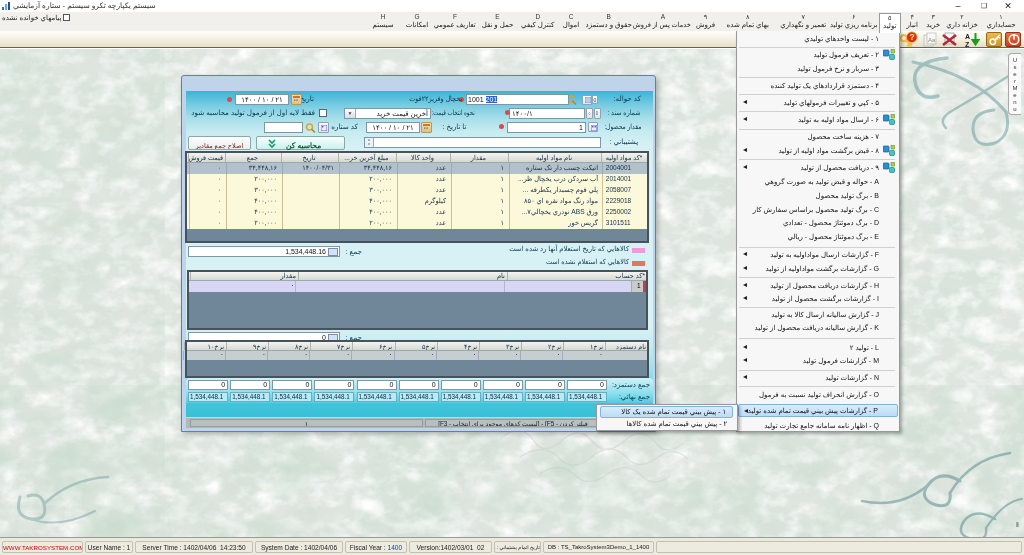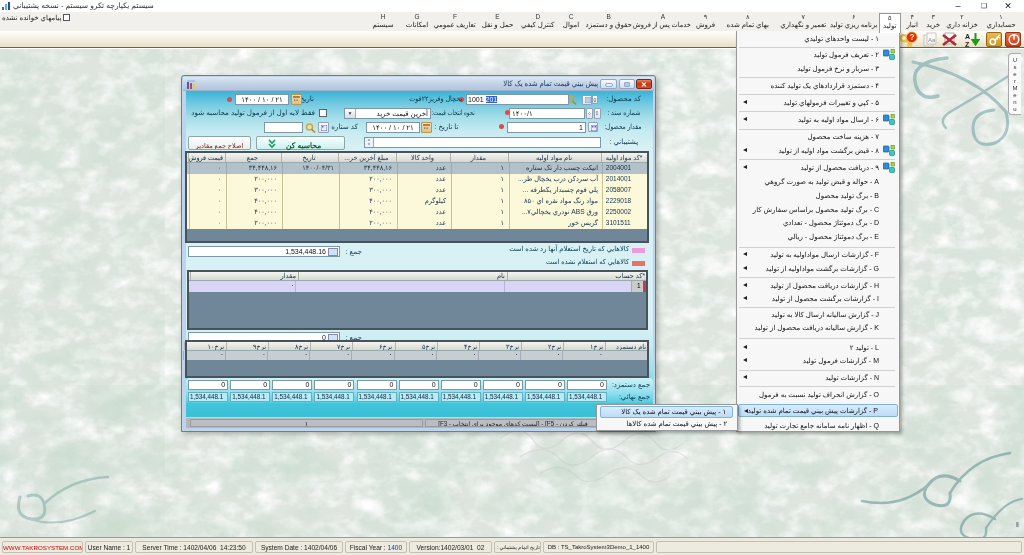--- a/index.html
+++ b/index.html
@@ -51,21 +51,21 @@
 .smi{position:absolute;left:1px;width:135px;height:12.5px;font-size:7px;color:#111;direction:rtl;padding-right:6px;line-height:12.5px;white-space:nowrap}
 .smi.hl{background:linear-gradient(#d9ecfb,#bcdcf5);border:1px solid #7fb2de;border-radius:2px;line-height:10.5px}
 </style></head>
 <body>
 <div class="ab" id="titlebar">
   <svg class="ab" style="left:2px;top:2px" width="9" height="8">
       <rect x="0" y="5" width="2" height="3" fill="#3a6ab0"></rect>
       <rect x="3" y="2" width="2" height="6" fill="#58b0e0"></rect>
       <rect x="6" y="0" width="2" height="8" fill="#2a4a90"></rect>
     </svg>
-  <div class="ab t">سيستم يكپارچه تكرو سيستم - نسخه پشتيباني</div>
+  <div class="ab t">سيستم يكپارچه تكرو سيستم - ستاره آزمايشي</div>
   <div class="ab wbtn" style="left:950px">–</div>
   <div class="ab wbtn" style="left:976px;font-size:7px">❑</div>
   <div class="ab wbtn" style="left:1000px">✕</div>
 </div>
 <div class="ab" id="menubar">
   <div class="ab" id="msgchk"><span style="direction:rtl">پيامهاي خوانده نشده</span> <span class="cb"></span></div>
   <div style="position:absolute;right:3px;top:1px;direction:rtl">
     <div class="mi" style="width:40px">
         <div class="hk">۱</div>
         <div class="tx"><span>حسابداري</span></div>
@@ -232,39 +232,23 @@
   <g stroke="#6fa0a2" fill="none" opacity=".55" stroke-linecap="round">
     <path d="M947 9 Q908 13 916 37 Q921 52 938 47" stroke-width="3.5"></path>
     <path d="M913 13 Q975 26 1006 63" stroke-width="3"></path>
     <path d="M1006 63 Q1012 86 995 94 Q975 100 973 81 Q972 63 994 61" stroke-width="3"></path>
     <path d="M1010 26 Q980 46 950 63" stroke-width="2.5"></path>
     <path d="M950 63 Q938 71 946 79" stroke-width="2.5"></path>
   </g>
  </svg>
 </div>
 <div class="ab" id="dlg">
-  <div class="ab" id="dlgtitle">
-    <svg class="ab" style="left:4px;top:3px" width="10" height="9">
-        <rect x="0" y="2" width="2" height="7" fill="#4a5ab8"></rect>
-        <rect x="3" y="3" width="2" height="6" fill="#c04848"></rect>
-        <rect x="6" y="4" width="2" height="5" fill="#e8c848"></rect>
-        <path d="M0 1 h8" stroke="#8899bb" stroke-width=".8" fill="none"></path>
-      </svg>
-    <div class="ab fa" style="right: 56px; top: 2px; transform: scaleX(0.919958); transform-origin: 100% 50%;">پيش بيني قيمت تمام شده يک کالا</div>
-    <div class="ab" style="left:417px;top:2px;width:17px;height:10px;background:linear-gradient(#f5f9fd,#cfdef2);border:1px solid #8fa8c8;border-radius:2px">
-        <div style="margin:3px auto 0;width:8px;height:4px;border:1px solid #98abc4;border-radius:2px;background:#e8eef8"></div>
-      </div>
-    <div class="ab" style="left:436px;top:2px;width:16px;height:10px;background:linear-gradient(#f5f9fd,#cfdef2);border:1px solid #8fa8c8;border-radius:2px">
-        <div style="margin:2px auto 0;width:6px;height:5px;border:1px solid #98abc4;border-radius:1px;background:#b8c6da"></div>
-      </div>
-    <div class="ab" style="left:453px;top:2px;width:16px;height:10px;background:linear-gradient(#f08058,#c63818 45%,#d44f2a);border:1px solid #7e2810;border-radius:2px;color:#fff;font-size:7px;text-align:center;line-height:9px;font-weight:bold">✕</div>
-  </div>
   <div class="ab" id="dlgbody">
 
-    <div class="ab lb" style="right:12px;top:3px">کد محصول:</div>
+    <div class="ab lb" style="right:12px;top:3px">کد حواله:</div>
     <div class="ab sbtn" style="right:55px;top:4px;width:6px;height:9px;font-size:5px;text-align:center;line-height:8px;color:#456">0</div>
     <div class="ab sbtn" style="right:61px;top:3.5px;width:10px;height:10px;padding:1.5px">
         <svg width="6" height="6">
           <rect width="6" height="6" fill="#fff" stroke="#6688cc" stroke-width="1"></rect>
           <path d="M0 2 h6 M0 4 h6 M2 0 v6 M4 0 v6" stroke="#88aadd" stroke-width=".7"></path>
         </svg>
       </div>
     <svg class="ab" style="right:75px;top:3px" width="13" height="11">
         <circle cx="5.5" cy="5" r="3" fill="none" stroke="#e8a020" stroke-width="1.4"></circle>
         <path d="M7.5 7 L11 10.5" stroke="#b88820" stroke-width="1.6"></path>
@@ -298,21 +282,21 @@
         <svg width="6" height="6">
           <rect width="6" height="6" fill="#eef" stroke="#66c" stroke-width="1"></rect>
           <rect x="1" y="1" width="1.5" height="1.5" fill="#66c"></rect>
           <rect x="3.5" y="1" width="1.5" height="1.5" fill="#66c"></rect>
         </svg>
       </div>
     <div class="ab tf" style="right:67px;top:31px;width:79px;height:11px;text-align:left;line-height:9px;direction:ltr">
         <span style="float:right;margin-right:2px">1</span>
       </div>
     <div class="ab dot" style="right:149px;top:33px"></div>
-    <div class="ab lb" style="right: 195px; top: 31px; transform: scaleX(0.980217); transform-origin: 100% 50%;">تا تاريخ :</div>
+    <div class="ab lb" style="right: 187px; top: 31px; transform: scaleX(0.980217); transform-origin: 100% 50%;">تا تاريخ :</div>
     <div class="ab" style="right:221px;top:31px;width:11px;height:11px;background:linear-gradient(#f2e0b8,#dfc084);border:1px solid #b89858;border-radius:1px">
         <svg width="7" height="7" style="margin:1px 0 0 1px">
           <rect width="7" height="2" fill="#c87830"></rect>
           <rect x="1" y="3.4" width="1.4" height="1.4" fill="#907040"></rect>
           <rect x="3.4" y="3.4" width="1.4" height="1.4" fill="#907040"></rect>
         </svg>
       </div>
     <div class="ab tf" style="right:233px;top:31px;width:54px;height:11px;text-align:center;line-height:9px;direction:ltr">۱۴۰۰ / ۱۰ / ۲۱</div>
     <div class="ab lb" style="right:295px;top:31px">کد ستاره :</div>
     <div class="ab sbtn" style="right:324px;top:31px;width:11px;height:11px;padding:1.5px">

